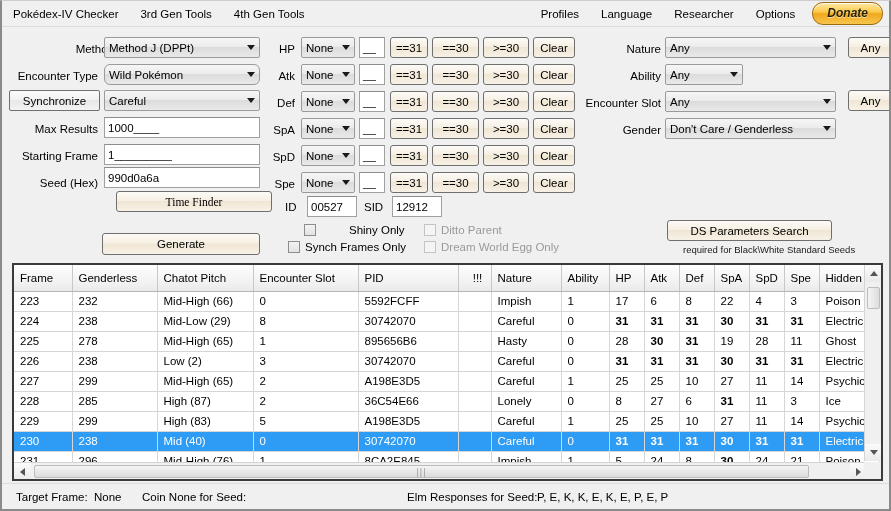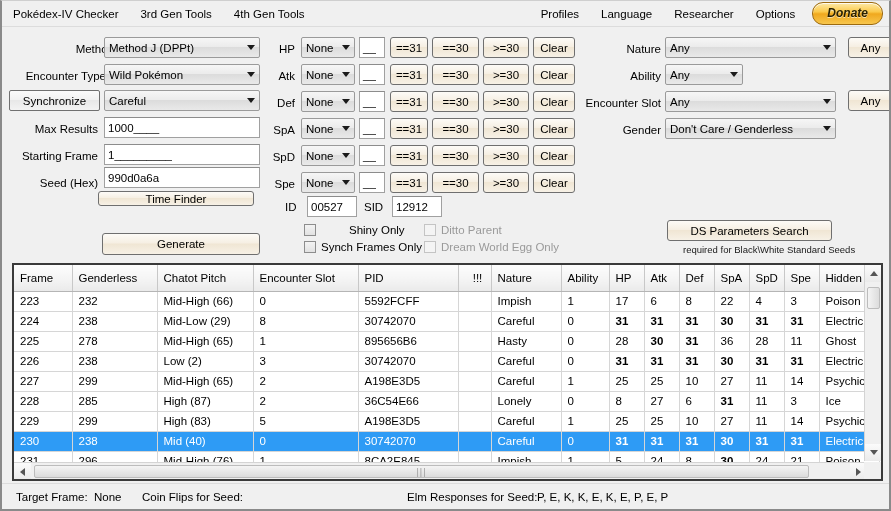--- a/index.html
+++ b/index.html
@@ -265,42 +265,42 @@
     <div class="menu-item">Options</div>
     <div class="donate-btn">Donate</div>
   </div>
 
   <div class="lbl right" style="left:12px; top:42px; width:100px;">Method</div>
   <div class="combo" style="left:102px; top:36px; width:156px;">
     <span class="cb-text">Method J (DPPt)</span>
     <span class="arrow"></span>
   </div>
 
-  <div class="lbl right" style="left:8px; top:69px; width:96px;">Encounter Type</div>
-  <div class="combo" style="left:102px; top:63px; width:156px;">
+  <div class="lbl right" style="left:0px; top:69px; width:96px;">Encounter Type</div>
+  <div class="combo" style="left:102px; top:63px; width:156px;border-radius:6px;">
     <span class="cb-text">Wild Pokémon</span>
     <span class="arrow"></span>
   </div>
 
   <div class="btn flat" style="left:7px; top:89px; width:91px; height:21px;">Synchronize</div>
   <div class="combo" style="left:102px; top:89px; width:156px;">
     <span class="cb-text">Careful</span>
     <span class="arrow"></span>
   </div>
 
   <div class="lbl right" style="left:0px; top:122px; width:96px;">Max Results</div>
   <div class="txtbox" style="left:102px; top:116px; width:156px;">1000____</div>
 
   <div class="lbl right" style="left:0px; top:149px; width:96px;">Starting Frame</div>
   <div class="txtbox" style="left:102px; top:143px; width:156px;">1_________</div>
 
   <div class="lbl right" style="left:0px; top:176px; width:96px;">Seed (Hex)</div>
   <div class="txtbox" style="left:102px; top:166px; width:156px;">990d0a6a</div>
 
-  <div class="btn" style="left:96px; top:190px; width:156px; height:15px;">Time Finder</div>
+  <div class="btn" style="left:114px; top:190px; width:156px; height:21px;font-family:Liberation Serif, serif;">Time Finder</div>
   <div class="btn" style="left:100px; top:232px; width:158px; height:22px;">Generate</div>
 
   <div id="iv-rows">
       <div class="lbl right" style="left: 261px; top: 42px; width: 32px;">HP</div>
       <div class="combo" style="left: 299px; top: 36px; width: 54px;">
         <span class="cb-text">None</span>
         <span class="arrow"></span>
       </div>
       <div class="txtbox" style="left: 357px; top: 36px; width: 26px;">__</div>
       <div class="btn" style="left: 388px; top: 36px; width: 38px; height: 21px;">==31</div>
@@ -365,21 +365,21 @@
   <div class="txtbox" style="left:390px; top:195px; width:50px;">12912</div>
 
   <div class="cbx" style="left:302px; top:223px;gap:28px;">
     <span class="box"></span>
     <span>Shiny Only</span>
   </div>
   <div class="cbx disabled" style="left:422px; top:223px;">
     <span class="box"></span>
     <span>Ditto Parent</span>
   </div>
-  <div class="cbx" style="left:302px; top:240px;">
+  <div class="cbx" style="left:286px; top:240px;">
     <span class="box"></span>
     <span>Synch Frames Only</span>
   </div>
   <div class="cbx disabled" style="left:422px; top:240px;">
     <span class="box"></span>
     <span>Dream World Egg Only</span>
   </div>
 
   <div class="lbl right" style="left:590px; top:42px; width:69px;">Nature</div>
   <div class="combo" style="left:663px; top:36px; width:171px;">
@@ -492,21 +492,21 @@
             <td>278</td>
             <td>Mid-High (65)</td>
             <td>1</td>
             <td>895656B6</td>
             <td></td>
             <td>Hasty</td>
             <td>0</td>
             <td>28</td>
             <td class="b">30</td>
             <td class="b">31</td>
-            <td>36</td>
+            <td>19</td>
             <td>28</td>
             <td>11</td>
             <td>Ghost</td>
             <td>49</td>
           </tr>
           <tr>
             <td>226</td>
             <td>238</td>
             <td>Low (2)</td>
             <td>3</td>
@@ -634,19 +634,19 @@
       <div class="arrowbtn rt">
           <span class="tri-rt"></span>
         </div>
     </div>
     <div class="corner-box"></div>
   </div>
 
   <div class="statusbar">
     <span class="status-seg" style="left:14px;">Target Frame:</span>
     <span class="status-seg" style="left:92px;">None</span>
-    <span class="status-seg" style="left:140px;">Coin Flips for Seed:</span>
+    <span class="status-seg" style="left:140px;">Coin None for Seed:</span>
     <span class="status-seg" style="left:262px;margin-top:42px;">H, H, T, H, T, H, H, H, H, H</span>
     <span class="status-seg" style="left:405px;">Elm Responses for Seed:</span>
     <span class="status-seg" style="left:535px;">P, E, K, K, E, K, E, P, E, P</span>
   </div>
 
 </div>
 
 </body></html>

